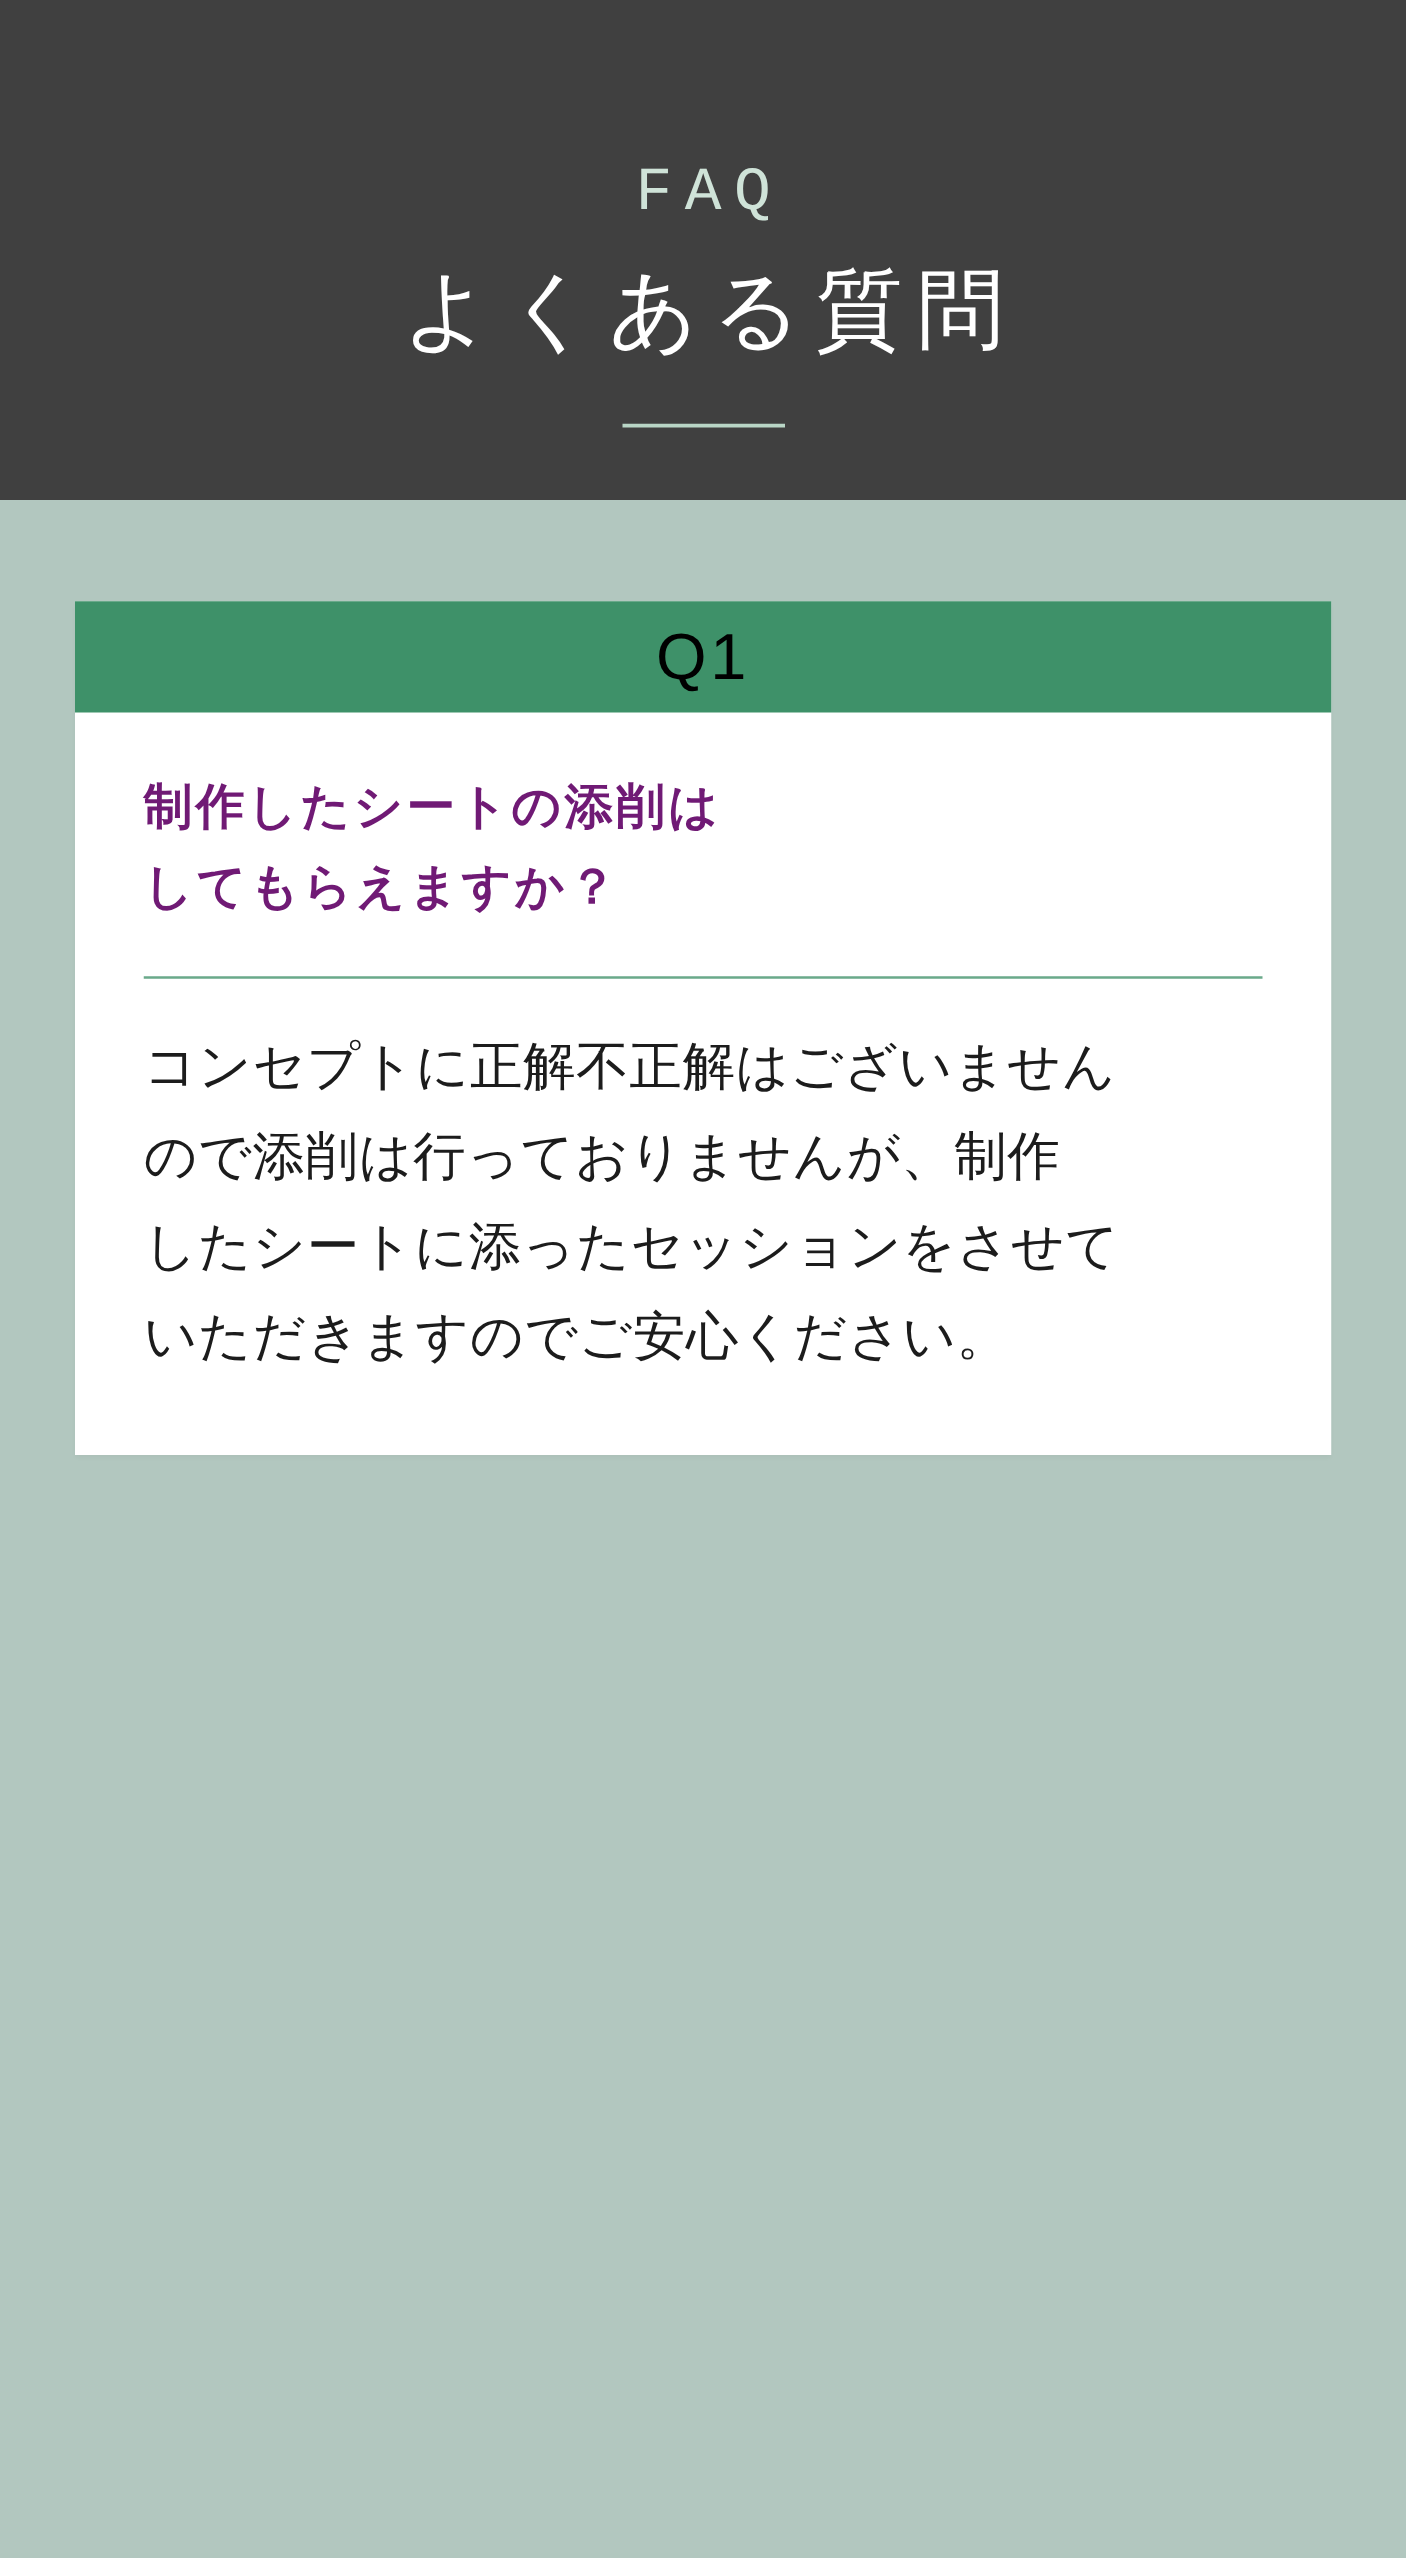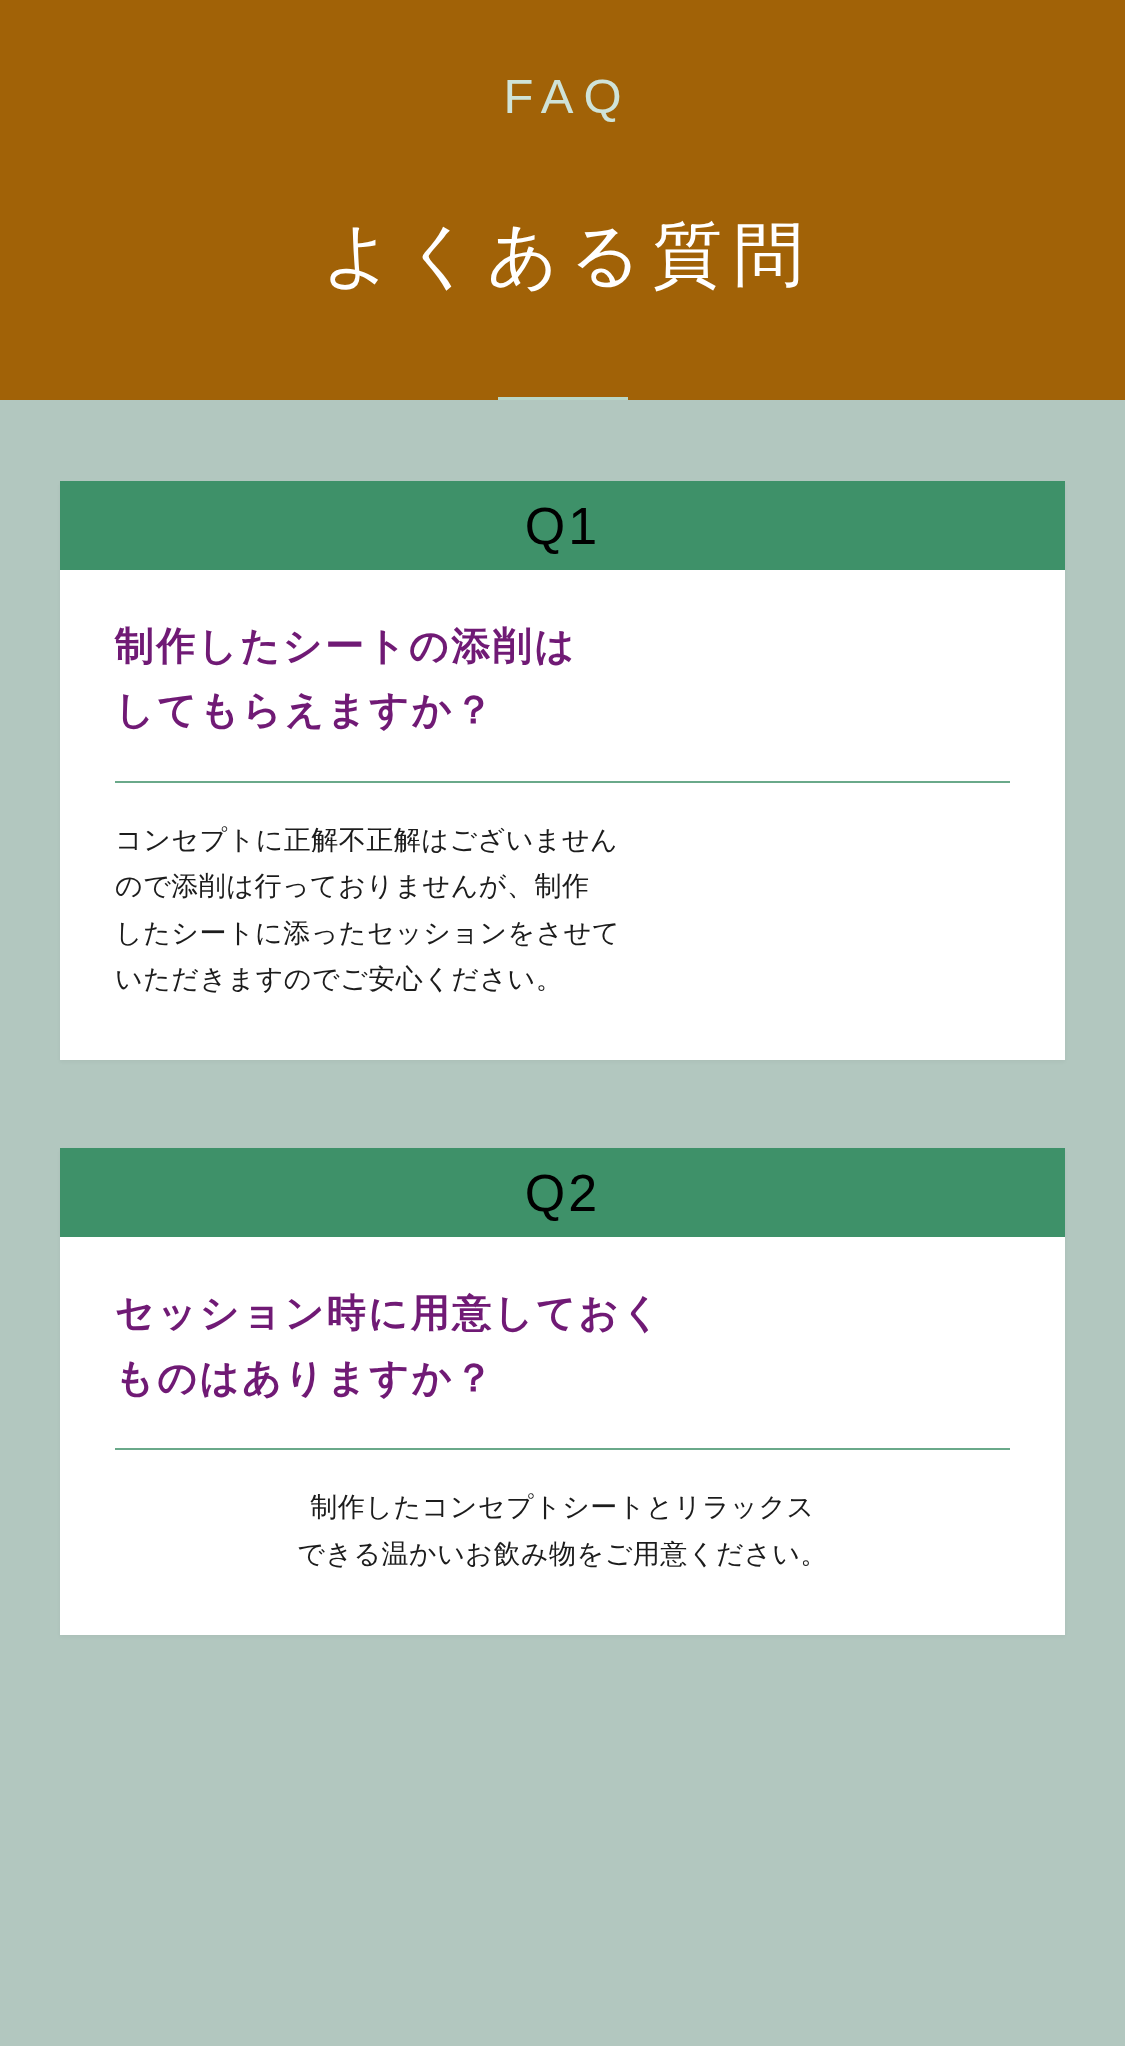--- a/index.html
+++ b/index.html
@@ -9,29 +9,30 @@
   body {
     width: 1125px;
     height: 2046px;
     background: #b2c7bf;
     font-family: "Liberation Sans", "DejaVu Sans", sans-serif;
     overflow: hidden;
   }
 
   
   .faq-header {
-    background: #a16207;
+    background: #404040;
     width: 100%;
     height: 400px;
     box-sizing: border-box;
     display: flex;
     flex-direction: column;
     align-items: center;
-    justify-content: space-between;
+    justify-content: center;
     padding-top: 72px;
+    font-family: Liberation Mono, monospace;
   }
   .faq-eyebrow {
     color: #cfe3d8;
     font-size: 49px;
     letter-spacing: 10px;
     font-weight: 400;
     line-height: 1;
     margin: 0;
     padding-left: 10px;
   }
@@ -90,21 +91,21 @@
     margin: 0;
     white-space: pre-line;
   }
   .faq-rule {
     height: 2px;
     background: #6aa98a;
     margin: 38px 0 34px 0;
   }
   .faq-answer {
     color: #1c1c1c;
-    font-size: 27px;
+    font-size: 42px;
     line-height: 1.72;
     letter-spacing: 0.5px;
     margin: 0;
     text-align: left;
     white-space: pre-line;
   }
   .faq-answer.centered {
     text-align: center;
   }
 </style>
@@ -127,26 +128,14 @@
       <h2 class="faq-question">制作したシートの添削は
 してもらえますか？</h2>
       <div class="faq-rule"></div>
       <p class="faq-answer">コンセプトに正解不正解はございません
 ので添削は行っておりませんが、制作
 したシートに添ったセッションをさせて
 いただきますのでご安心ください。</p>
     </div>
   </section>
 
-  <section class="faq-card">
-    <div class="faq-card-head">
-      <span class="faq-card-head-label">Q2</span>
-    </div>
-    <div class="faq-card-inner">
-      <h2 class="faq-question">セッション時に用意しておく
-ものはありますか？</h2>
-      <div class="faq-rule"></div>
-      <p class="faq-answer centered">制作したコンセプトシートとリラックス
-できる温かいお飲み物をご用意ください。</p>
-    </div>
-  </section>
 
 </main>
 
 </body></html>

